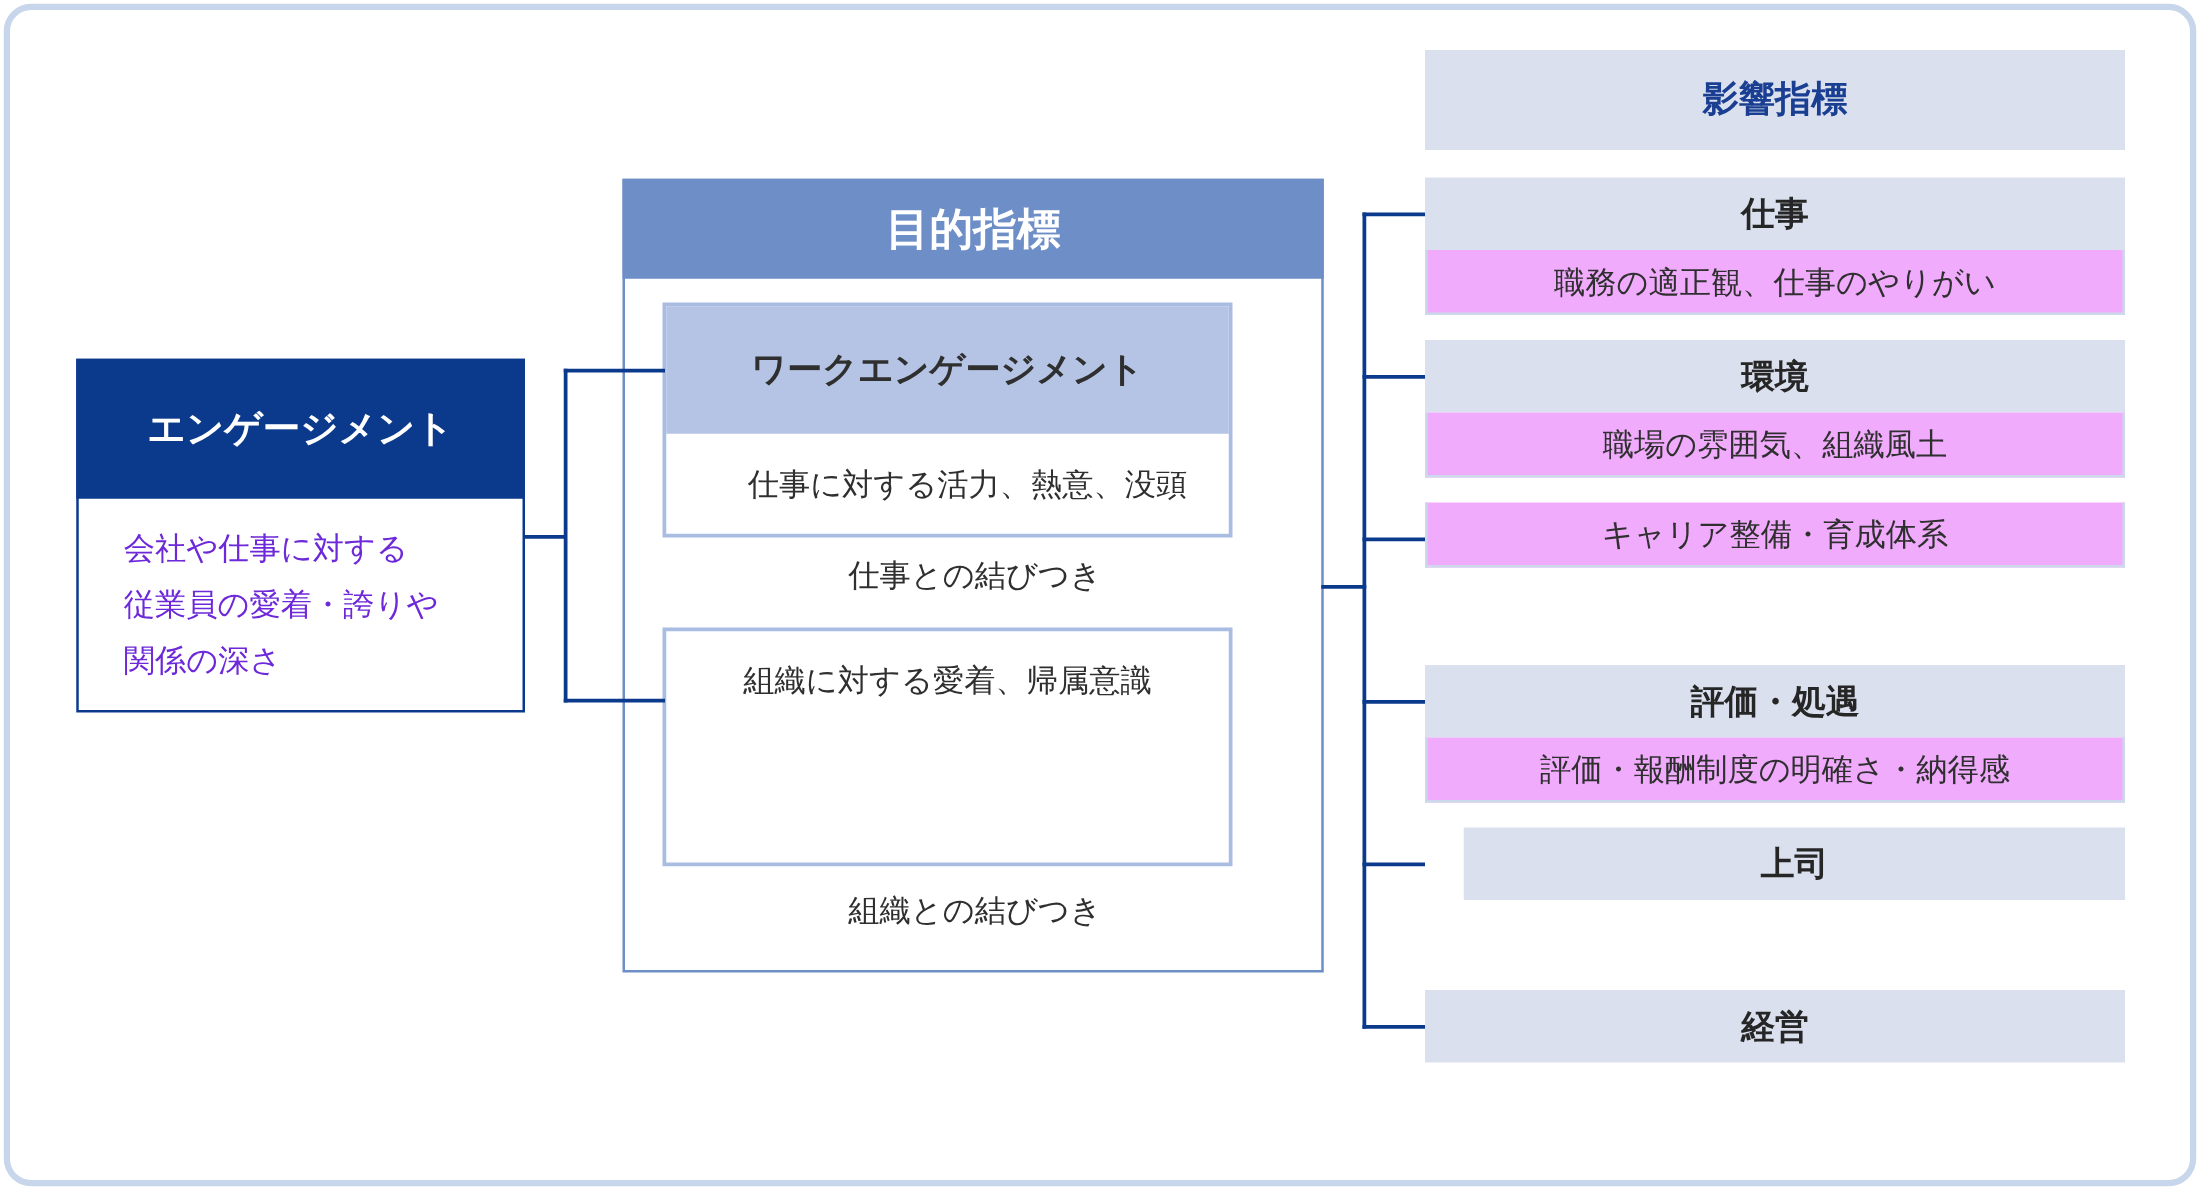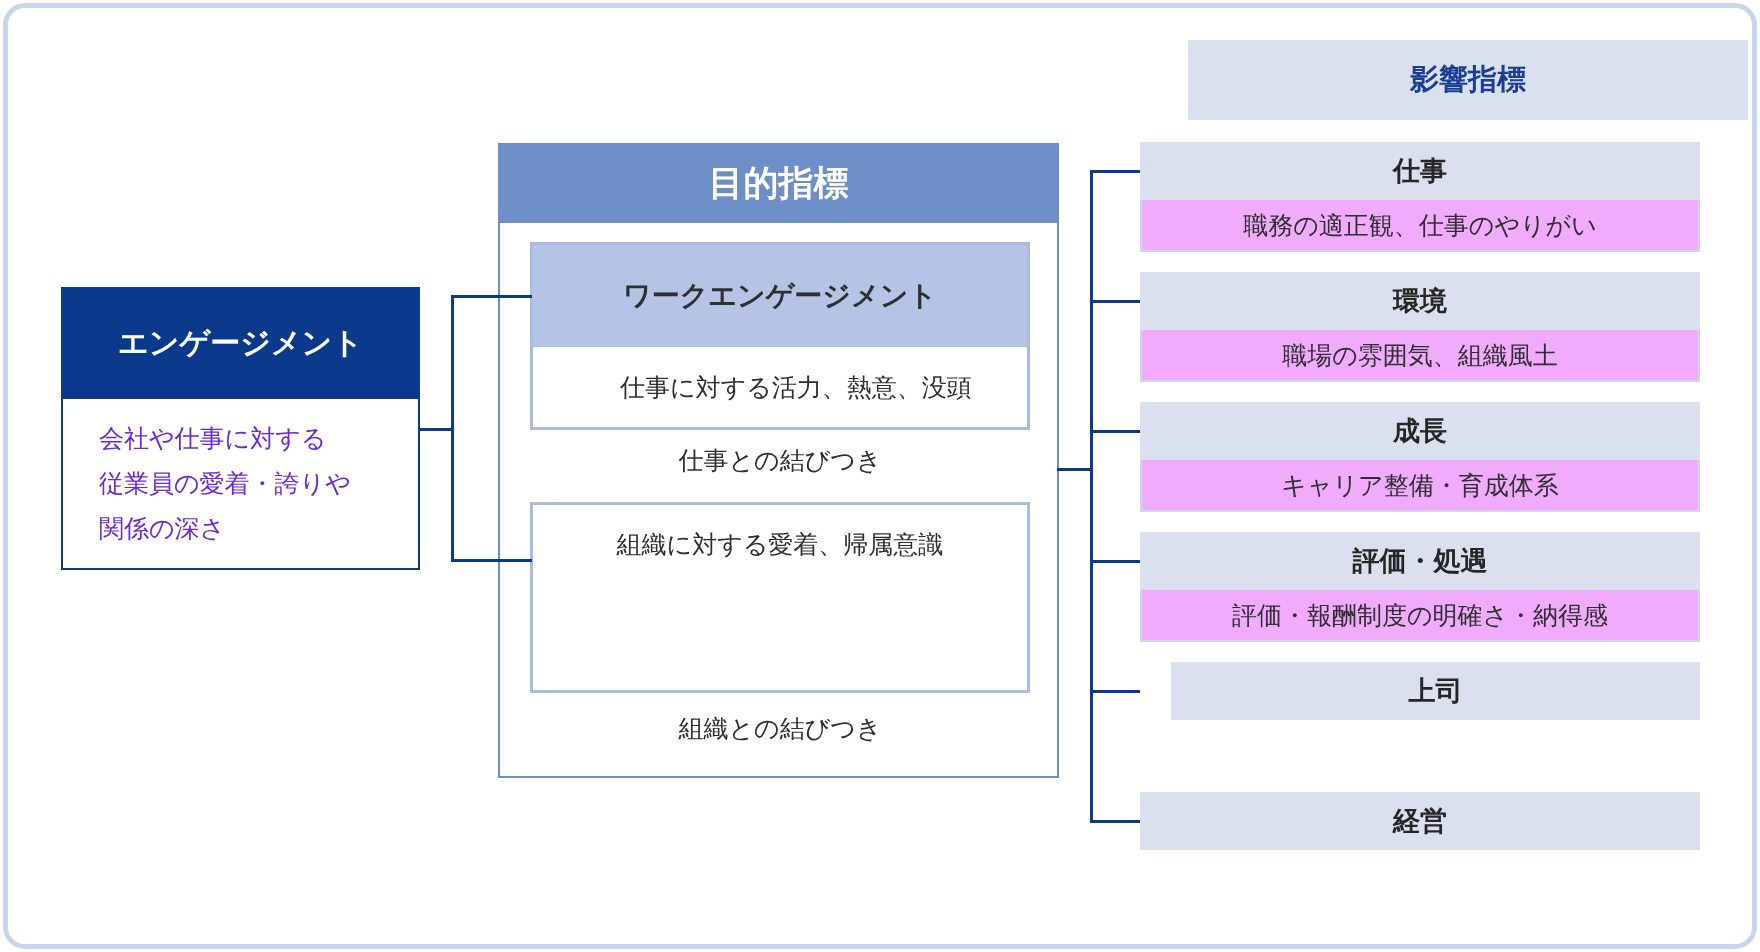--- a/index.html
+++ b/index.html
@@ -43,21 +43,21 @@
     border: 2px solid #6d8ec7;
     background: #ffffff;
   }
   .purpose-header {
     left: 498px; top: 143px; width: 561px; height: 80px;
     background: #6d8ec7;
     display: flex; align-items: center; justify-content: center;
     color: #ffffff; font-size: 35px; font-weight: 700;
   }
   .sub-box {
-    left: 530px; width: 500px;
+    left: 530px; width: 456px;
     border: 3px solid #a9bce2;
     background: #ffffff;
   }
   .sub-box-1 { top: 242px; height: 188px; }
   .sub-box-2 { top: 502px; height: 191px; }
   .sub-head {
     background: #b5c4e4;
     display: flex; align-items: center; justify-content: center;
     color: #2f2f2f; font-size: 28px; font-weight: 700;
   }
@@ -75,21 +75,21 @@
     color: #2f2f2f; font-size: 25px;
   }
   .caption-1 { top: 437px; }
   .caption-2 { top: 705px; }
 
   
   .impact-header {
     left: 1140px; top: 40px; width: 560px; height: 80px;
     background: #dae0ee;
     display: flex; align-items: center; justify-content: center;
-    color: #1a3e92; font-size: 29px; font-weight: 700; margin-left: 48px;
+    color: #1a3e92; font-size: 29px; font-weight: 700;
   }
   .impact-item { left: 1140px; width: 560px; height: 110px; }
   .impact-item .item-head {
     height: 58px; background: #dae0ee;
     display: flex; align-items: center; justify-content: center;
     color: #262626; font-size: 27px; font-weight: 700;
   }
   .impact-item .item-body {
     height: 52px; background: #f0abfc;
     border: 2px solid #ccd9eb; border-top: none;
@@ -140,21 +140,20 @@
 
 <div class="abs impact-item it-0">
   <div class="item-head">仕事</div>
   <div class="item-body">職務の適正観、仕事のやりがい</div>
 </div>
 <div class="abs impact-item it-1">
   <div class="item-head">環境</div>
   <div class="item-body">職場の雰囲気、組織風土</div>
 </div>
 <div class="abs impact-item it-2">
-  <div class="item-head">成長</div>
   <div class="item-body">キャリア整備・育成体系</div>
 </div>
 <div class="abs impact-item it-3">
   <div class="item-head">評価・処遇</div>
   <div class="item-body">評価・報酬制度の明確さ・納得感</div>
 </div>
 <div class="abs impact-item it-4">
   <div class="item-head">上司</div>
 </div>
 <div class="abs impact-item it-5">

